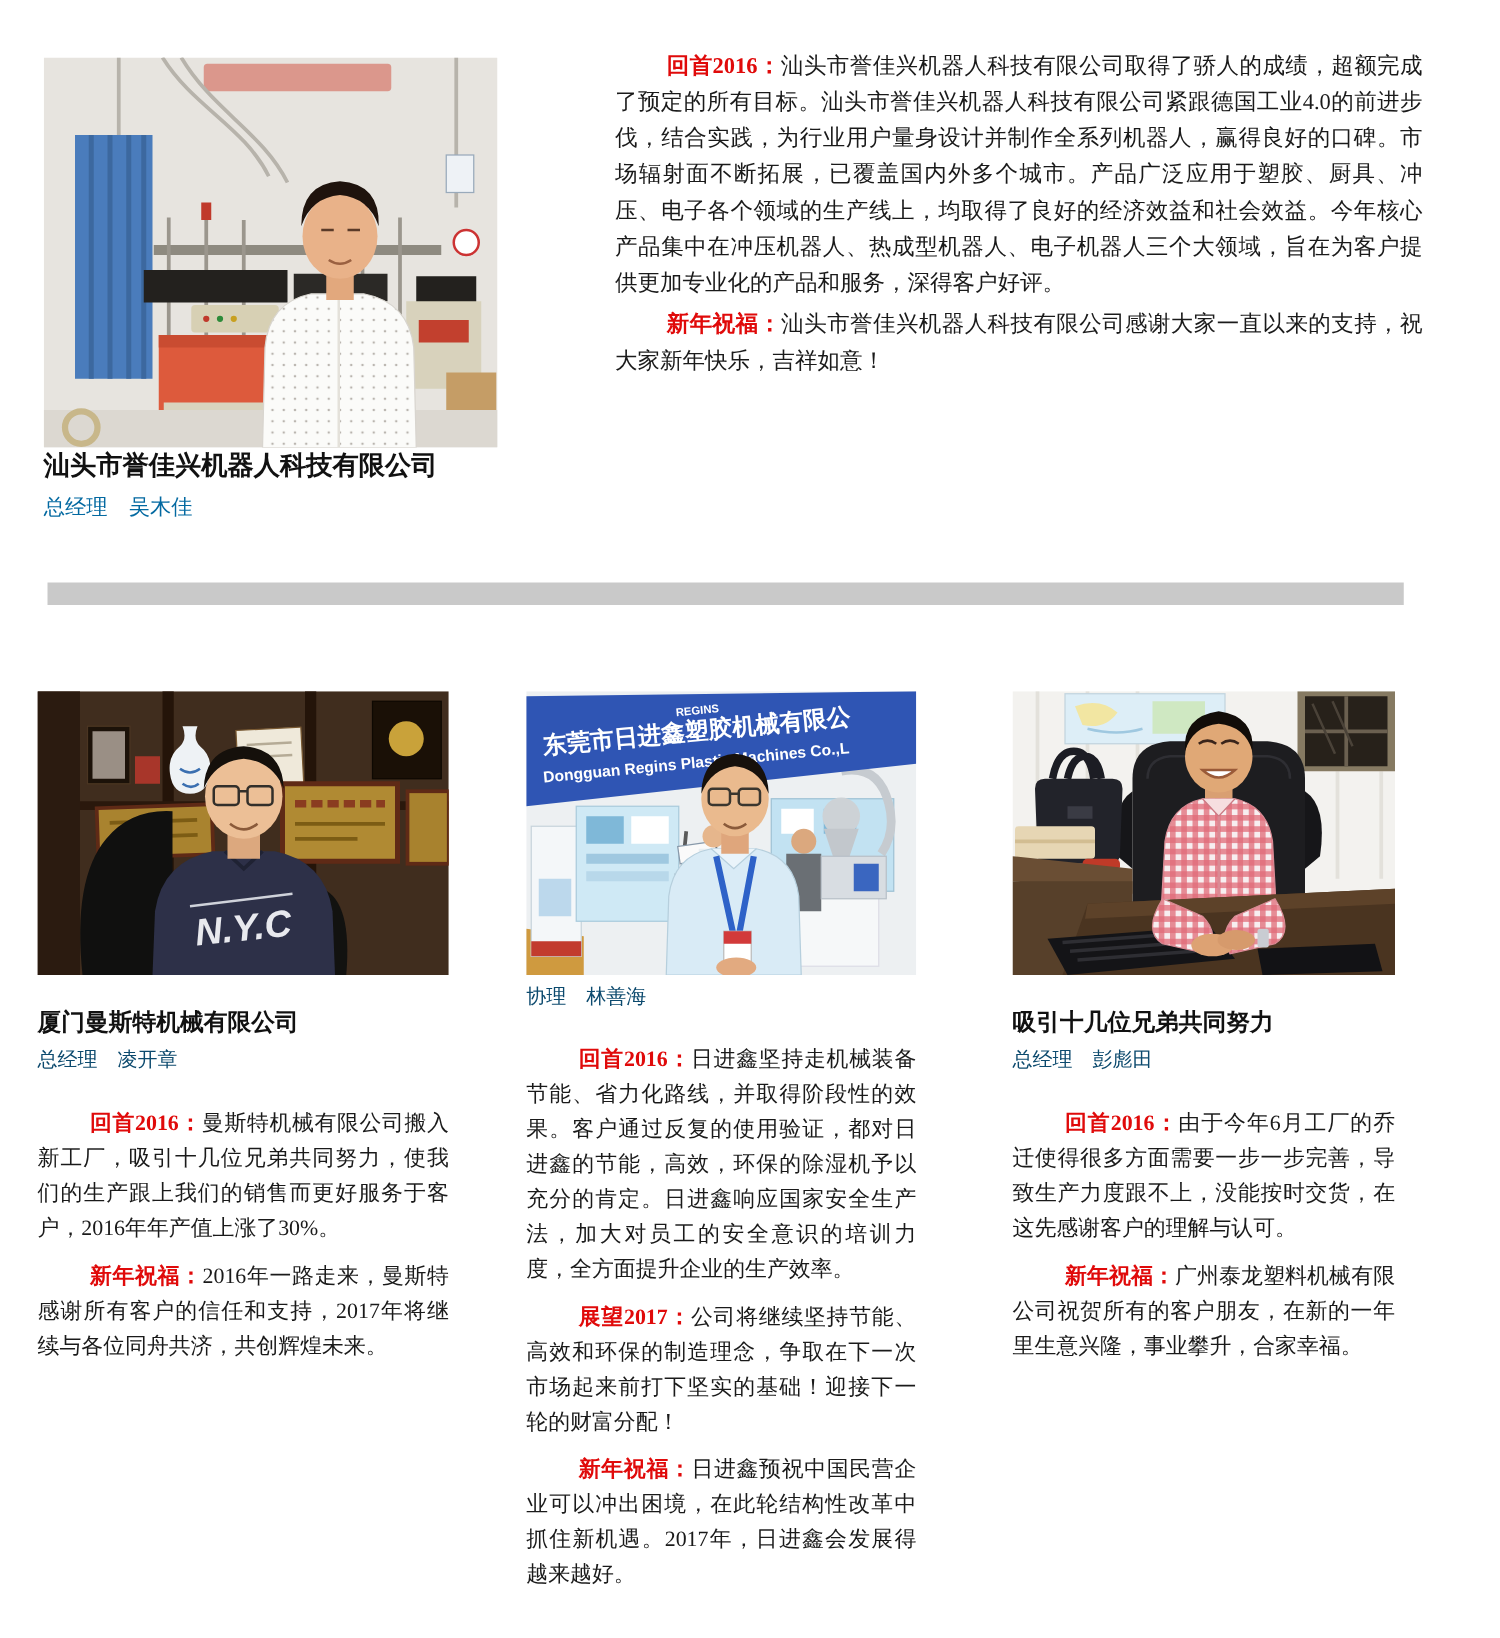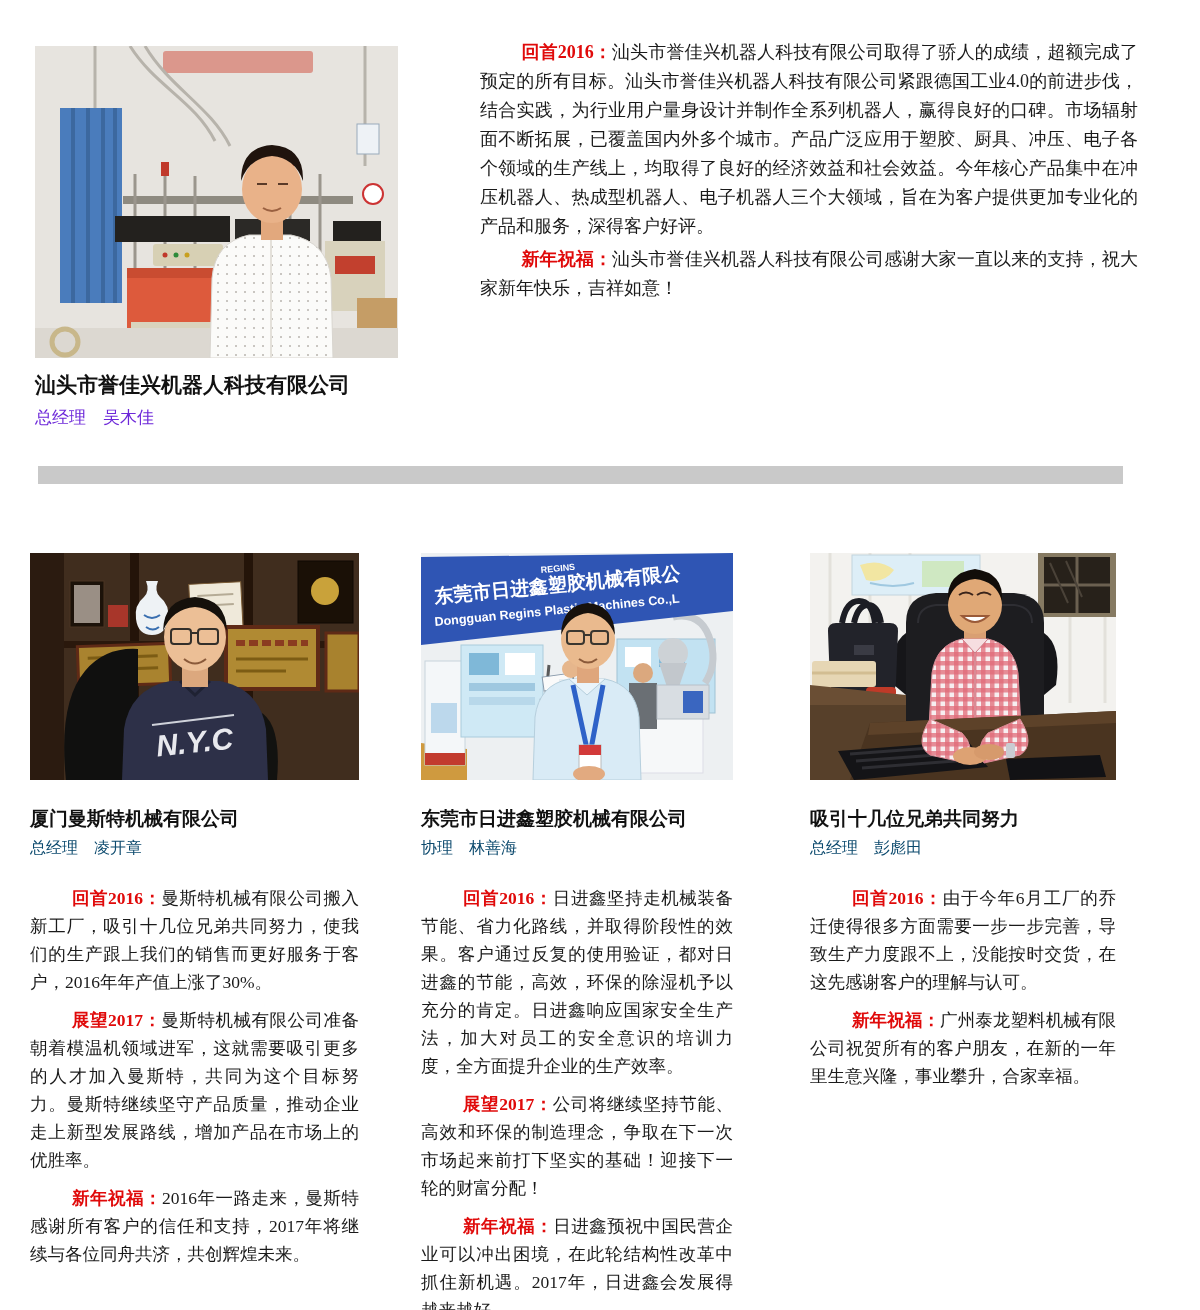--- a/index.html
+++ b/index.html
@@ -2,28 +2,28 @@
 <html><head>
 <meta charset="utf-8">
 <style>
   html,body{margin:0;padding:0;background:#ffffff;}
   #page{position:relative;width:1200px;height:1310px;background:#ffffff;overflow:hidden;
         font-family:"Liberation Serif","DejaVu Serif",serif;color:#1a1a1a;}
 
   
   .feature-photo{position:absolute;left:35px;top:46px;width:363px;height:312px;}
   .feature-photo svg{display:block;width:100%;height:100%;}
-  .feature-caption{position:absolute;left:35px;top:372px;width:420px;}
+  .feature-caption{position:absolute;left:35px;top:360px;width:420px;}
   .company-name{font-family:"Liberation Sans","DejaVu Sans",sans-serif;font-weight:bold;
                 font-size:21px;color:#111;line-height:1.2;}
   .person-title{font-family:"Liberation Sans","DejaVu Sans",sans-serif;font-size:17px;
-                color:#6d28d9;margin-top:9px;}
+                color:#0369a1;margin-top:9px;}
   .feature-text{position:absolute;left:480px;top:38px;width:658px;}
   .fpara{font-size:18px;line-height:29px;text-align:justify;text-justify:inter-ideograph;
-         text-indent:2.3em;margin:0 0 4px 0;}
+         text-indent:2.3em;margin:0 0 4px 12px;}
   .plabel{color:#e00a0a;font-weight:bold;}
 
   
   .divider{position:absolute;left:38px;top:466px;width:1085px;height:18px;background:#c9c9c9;}
 
   
   .profile-col{position:absolute;top:553px;}
   #col1{left:30px;width:329px;}
   #col2{left:421px;width:312px;}
   #col3{left:810px;width:306px;}
@@ -141,21 +141,20 @@
           <rect x="168" y="76" width="20" height="15" rx="3" fill="none" stroke="#332f2a" stroke-width="2"></rect>
           <path d="M161,80 h7" stroke="#332f2a" stroke-width="2"></path>
           <path d="M154,106 q11,9 22,0" stroke="#8a5a3a" stroke-width="2" fill="none"></path>
         </g>
       </svg>
     </div>
     <div class="profile-company">厦门曼斯特机械有限公司</div>
     <div class="profile-person">总经理　凌开章</div>
     <div class="profile-paras">
       <p class="cpara"><span class="plabel">回首2016：</span><span>曼斯特机械有限公司搬入新工厂，吸引十几位兄弟共同努力，使我们的生产跟上我们的销售而更好服务于客户，2016年年产值上涨了30%。</span></p>
-      <p class="cpara"><span class="plabel">展望2017：</span><span>曼斯特机械有限公司准备朝着模温机领域进军，这就需要吸引更多的人才加入曼斯特，共同为这个目标努力。曼斯特继续坚守产品质量，推动企业走上新型发展路线，增加产品在市场上的优胜率。</span></p>
       <p class="cpara"><span class="plabel">新年祝福：</span><span>2016年一路走来，曼斯特感谢所有客户的信任和支持，2017年将继续与各位同舟共济，共创辉煌未来。</span></p>
     </div>
   </div>
 
   <div class="profile-col" id="col2">
     <div class="profile-photo">
       <svg viewBox="0 0 312 227" preserveAspectRatio="none">
         <rect width="312" height="227" fill="#edf0f2"></rect>
         <polygon points="0,190 46,196 46,227 0,227" fill="#cf9a3f"></polygon>
         <rect x="4" y="108" width="40" height="104" fill="#f4f7f9" stroke="#c8d4dc"></rect>
@@ -202,21 +201,20 @@
           <rect x="156" y="106" width="22" height="24" fill="#dfa67c"></rect>
           <ellipse cx="167" cy="86" rx="27" ry="30" fill="#eaba8e"></ellipse>
           <path d="M140,82 Q141,52 167,50 Q193,52 194,82 Q186,62 167,60 Q148,62 140,82 Z" fill="#17110c"></path>
           <rect x="146" y="78" width="17" height="13" rx="3" fill="none" stroke="#3a362f" stroke-width="2"></rect>
           <rect x="170" y="78" width="17" height="13" rx="3" fill="none" stroke="#3a362f" stroke-width="2"></rect>
           <path d="M163,82 h7" stroke="#3a362f" stroke-width="2"></path>
           <path d="M158,106 q9,7 18,0" stroke="#8a5a3a" stroke-width="2" fill="none"></path>
         </g>
       </svg>
     </div>
-    <div class="profile-company">东莞市日进鑫塑胶机械有限公司</div>
     <div class="profile-person">协理　林善海</div>
     <div class="profile-paras">
       <p class="cpara"><span class="plabel">回首2016：</span><span>日进鑫坚持走机械装备节能、省力化路线，并取得阶段性的效果。客户通过反复的使用验证，都对日进鑫的节能，高效，环保的除湿机予以充分的肯定。日进鑫响应国家安全生产法，加大对员工的安全意识的培训力度，全方面提升企业的生产效率。</span></p>
       <p class="cpara"><span class="plabel">展望2017：</span><span>公司将继续坚持节能、高效和环保的制造理念，争取在下一次市场起来前打下坚实的基础！迎接下一轮的财富分配！</span></p>
       <p class="cpara"><span class="plabel">新年祝福：</span><span>日进鑫预祝中国民营企业可以冲出困境，在此轮结构性改革中抓住新机遇。2017年，日进鑫会发展得越来越好。</span></p>
     </div>
   </div>
 
   <div class="profile-col" id="col3">
     <div class="profile-photo">

